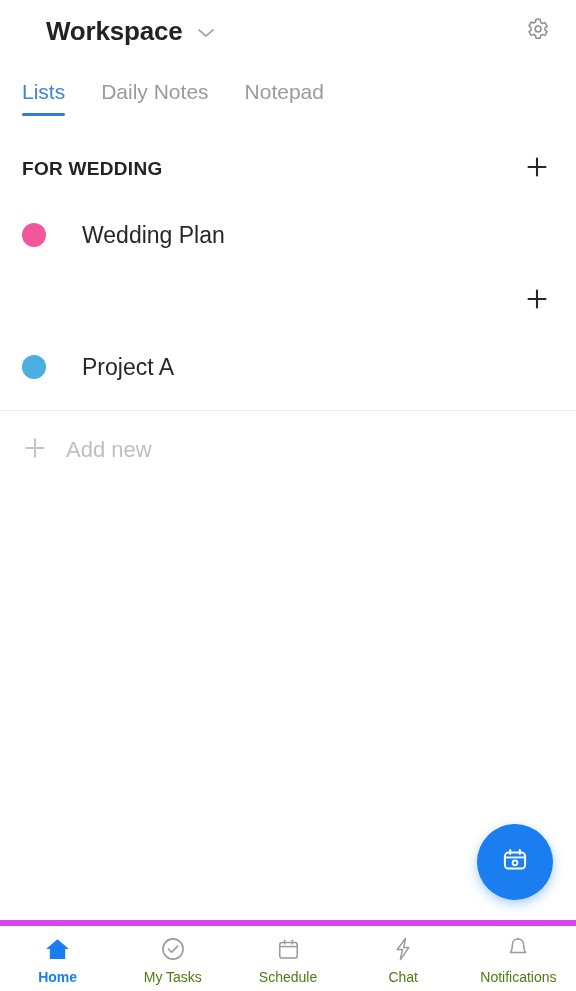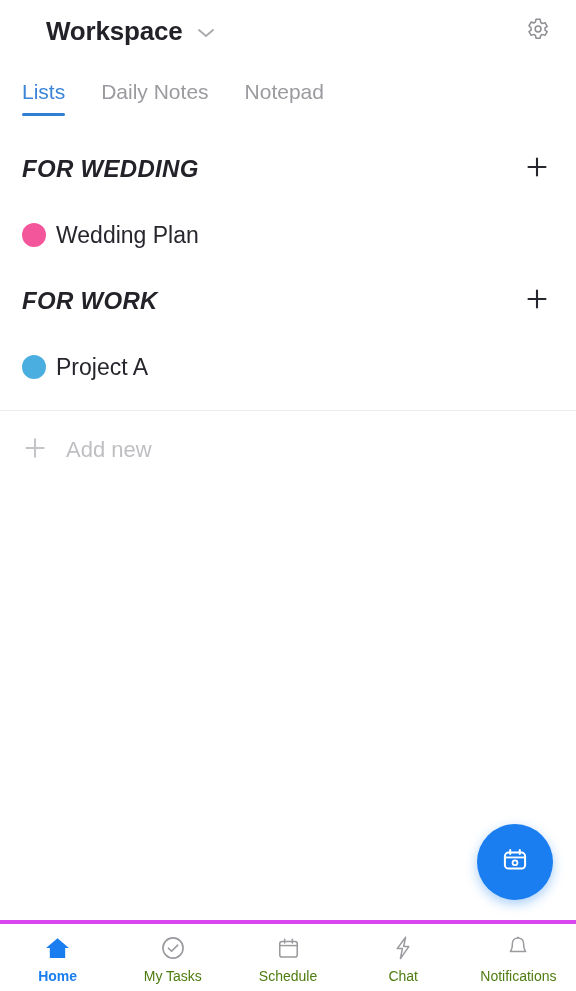--- a/index.html
+++ b/index.html
@@ -88,40 +88,39 @@
     top: 140px; left: 0; right: 0;
     bottom: 71px;
   }
   .section-header {
     height: 58px;
     display: flex;
     align-items: center;
     padding: 0 22px;
   }
   .section-title {
-    font-size: 24px;
+    font-size: 19px;
     font-weight: bold;
     color: #222228;
     letter-spacing: 0.3px;
-    font-style: italic;
   }
   .plus-btn {
     margin-left: auto;
     width: 34px;
     height: 34px;
     display: flex;
     align-items: center;
     justify-content: center;
   }
   .list-row {
     height: 74px;
     display: flex;
     align-items: center;
     padding: 0 22px;
-    gap: 10px;
+    gap: 36px;
   }
   .dot {
     width: 24px;
     height: 24px;
     border-radius: 50%;
     flex: none;
   }
   .list-label {
     font-size: 23px;
     color: #26262c;
@@ -156,21 +155,21 @@
     display: flex;
     align-items: center;
     justify-content: center;
   }
 
   
   .bottom-nav {
     position: absolute;
     left: 0; right: 0; bottom: 0;
     height: 71px;
-    border-top: 4px solid #d946ef;
+    border-top: 6px solid #d946ef;
     display: flex;
     background: #ffffff;
   }
   .nav-item {
     flex: 1;
     display: flex;
     flex-direction: column;
     align-items: center;
     justify-content: center;
     gap: 7px;
@@ -240,21 +239,20 @@
       </div>
     </div>
 
     <div class="list-row">
       <span class="dot" style="background:#F4569B"></span>
       <span class="list-label">Wedding Plan</span>
     </div>
 
 
     <div class="section-header">
-      <span class="section-title">FOR WORK</span>
       <div class="plus-btn">
         <span>
           <svg width="24" height="24" viewBox="0 0 24 24">
             <path d="M12 3.5 V20.5 M3.5 12 H20.5" stroke="#26262e" stroke-width="2.1" stroke-linecap="round"></path>
           </svg>
         </span>
       </div>
     </div>
 
     <div class="list-row">

